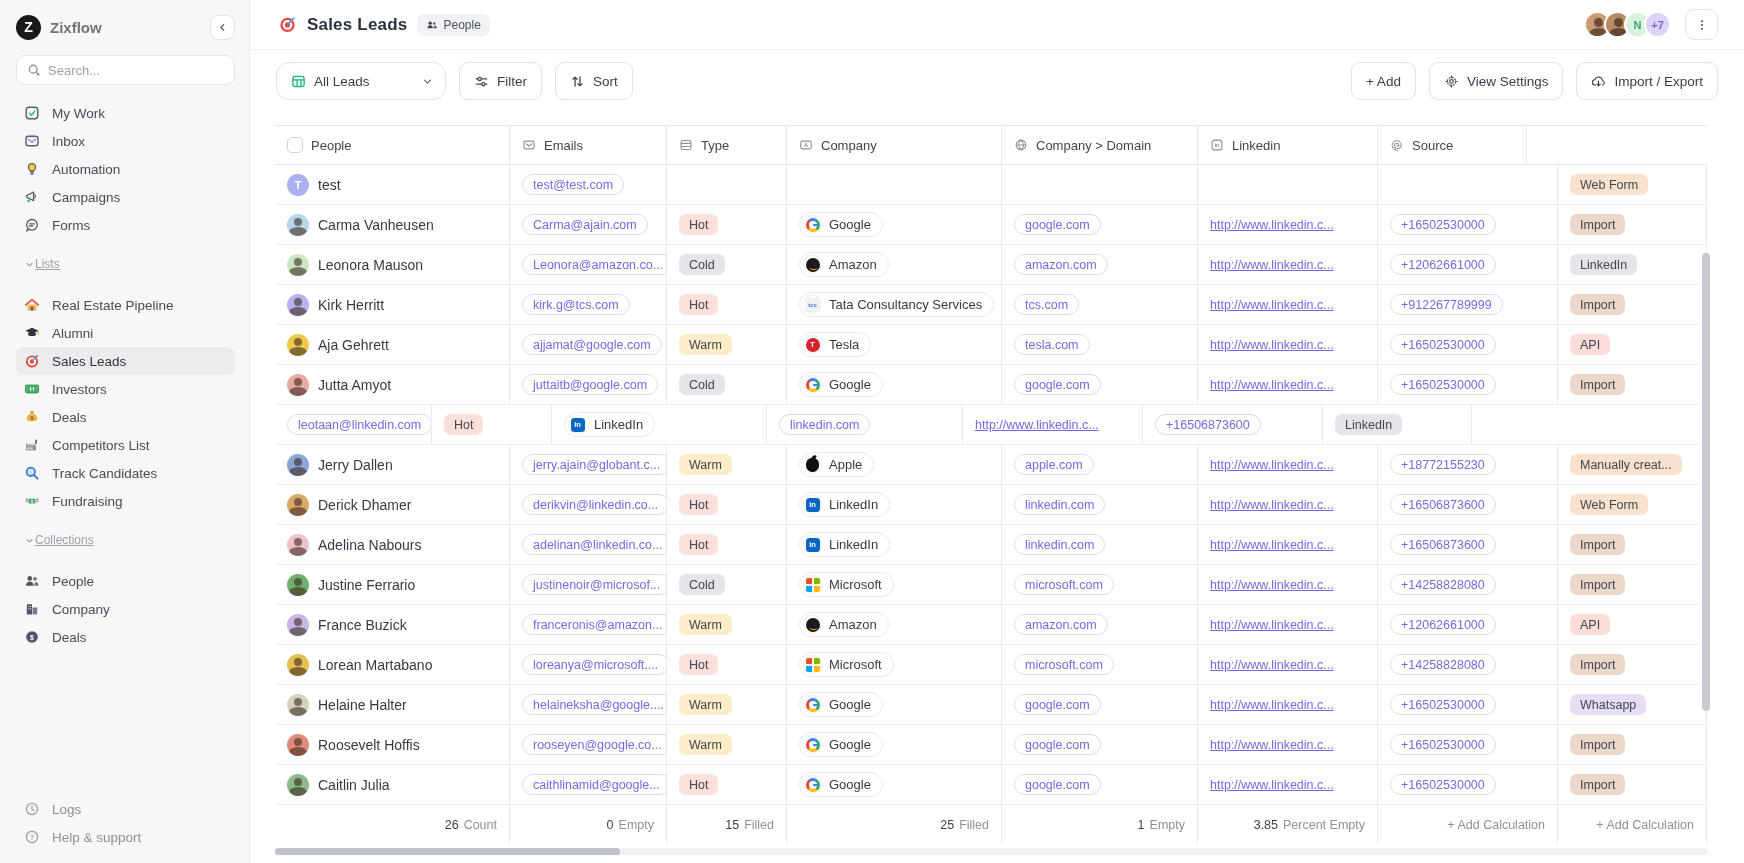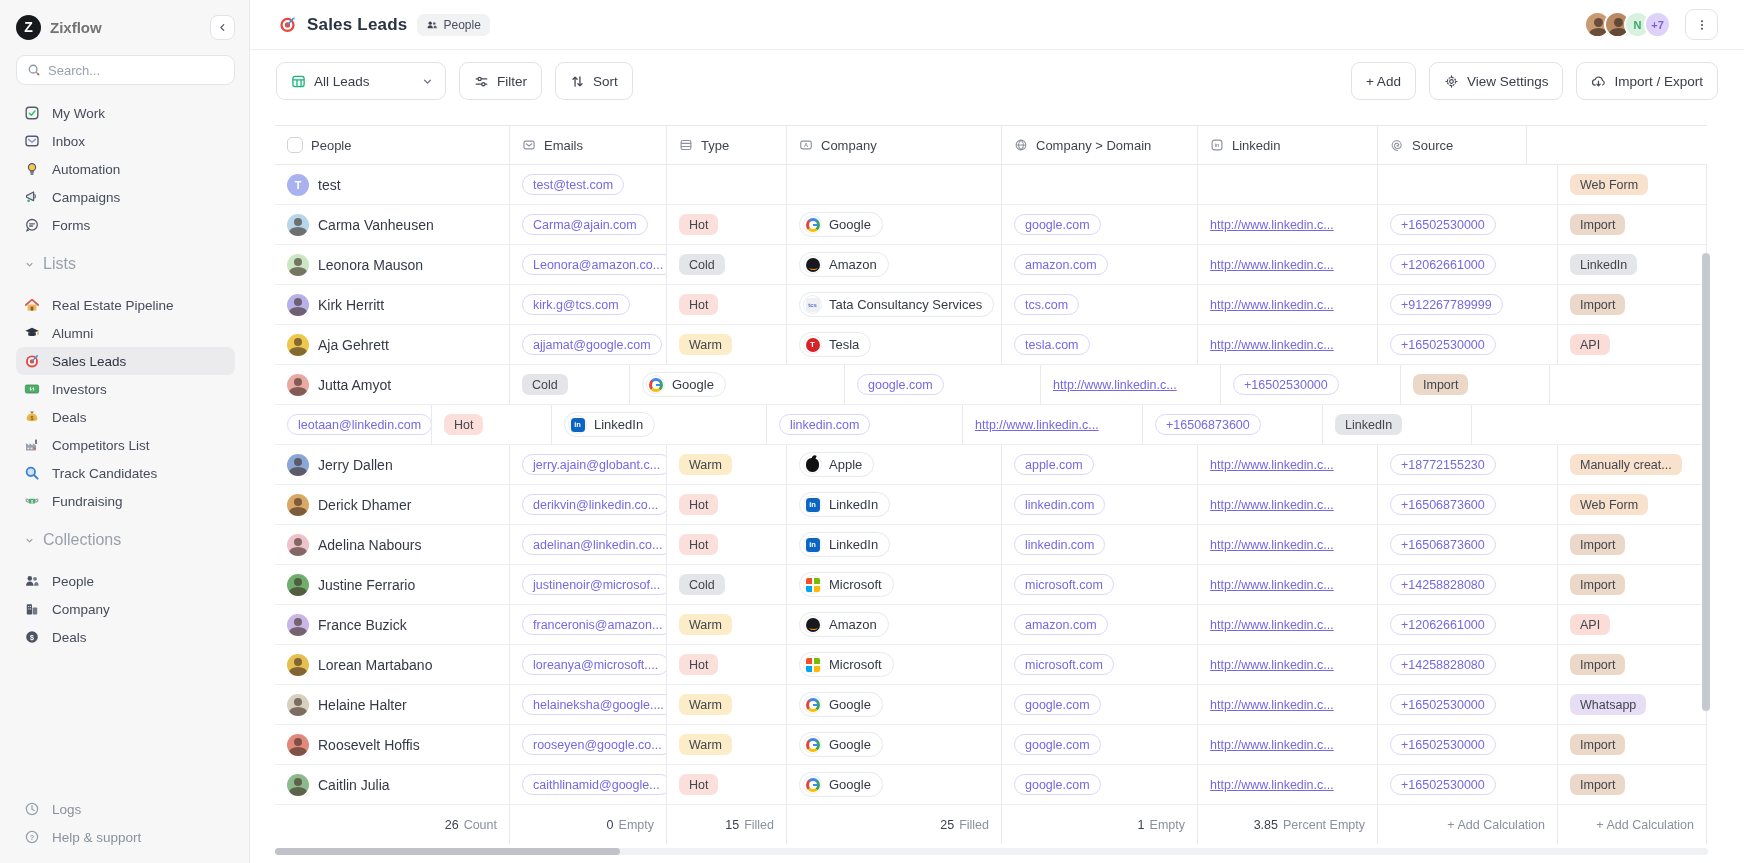--- a/index.html
+++ b/index.html
@@ -19,22 +19,22 @@
   .collapse-btn .ic { width:13px; height:13px; }
   .search-box { margin-top:13px; height:30px; background:#fff; border:1px solid #e4e5e9; border-radius:9px;
     display:flex; align-items:center; gap:7px; padding:0 10px; }
   .search-box input { border:none; outline:none; font-size:13px; color:#454c59; width:100%;
     font-family:"Liberation Sans", sans-serif; background:transparent; }
   .search-box input::placeholder { color:#9aa1ac; }
   .nav { margin-top:14px; }
   .side-item { display:flex; align-items:center; gap:12px; height:28px; padding:0 8px;
     border-radius:8px; font-size:13.5px; color:#454c59; cursor:pointer; }
   .side-item.active { background:#ebebee; color:#2b3240; }
-  .section-label { display:flex; align-items:center; gap:8px; height:26px; margin-top:12px;
-    padding:0 8px; font-size:16px; color:#9aa0ab; }
+  .section-label { display:flex; align-items:center; height:26px; margin-top:12px;
+    padding:0 8px; font-size:12px; color:#9aa0ab;text-decoration:underline; }
   .section-label .ic { width:11px; height:11px; }
   .side-bottom { position:absolute; left:16px; right:14px; bottom:12px; }
   .side-bottom .side-item { color:#8a919c; }
   .ic { width:16px; height:16px; display:inline-flex; flex:none; }
   .ic svg { width:100%; height:100%; }
 
   
   .main { position:relative; width:1494px; height:863px; background:#fff; flex:none; }
   .page-header { height:50px; padding:0 26px 0 28px; display:flex; align-items:center;
     justify-content:space-between; border-bottom:1px solid #eceef1; }
@@ -55,21 +55,21 @@
   .h-avatar.photo::after { content:""; position:absolute; top:15px; left:3px; width:19px; height:12px;
     border-radius:50% 50% 0 0; background:rgba(56,38,30,.66); }
   .kebab-btn { width:33px; height:31px; border:1px solid #e2e3e7; border-radius:9px; background:#fff;
     display:flex; align-items:center; justify-content:center; cursor:pointer; }
 
   .toolbar { margin:12px 26px 0 26px; height:38px; display:flex; justify-content:space-between; }
   .tb-left, .tb-right { display:flex; gap:13px; }
   .btn { display:flex; align-items:center; gap:8px; height:38px; padding:0 14px; background:#fff;
     border:1px solid #e2e3e7; border-radius:9px; font-size:13.5px; color:#373e4a; cursor:pointer; white-space:nowrap; }
   .btn .ic { width:15px; height:15px; }
-  .view-select { padding-right:11px; width:170px; }
+  .view-select { padding-right:11px; width:170px;border-radius:13px; }
   .view-select .vs-label { flex:1; }
 
   
   .table-zone { position:relative; }
   .tbl { margin-left:25px; margin-top:25px; width:1432px; font-size:13px; }
   .thead, .tr, .tfoot { display:flex; }
   .thead { height:40px; border-top:1px solid #e7e8ea; border-bottom:1px solid #e7e8ea; }
   .th, .td, .tf { display:flex; align-items:center; padding:0 12px; border-right:1px solid #e9eaec; overflow:hidden; }
   .th { gap:8px; color:#3f4550; font-size:13px; }
   .th .col-ic { width:14px; height:14px; color:#8b929e; }
@@ -687,20 +687,23 @@
     <div class="td c-source">
                 <span class="tag src-tag pink">API</span>
               </div>
   </div>
 
   <div class="tr">
     <div class="td c-people">
                 <span class="avatar" style="background: rgb(233, 169, 162);"></span>
                 <span class="pname">Jutta Amyot</span>
               </div>
+    <div class="td c-email">
+                <span class="pill">juttaitb@google.com</span>
+              </div>
     <div class="td c-type">
                 <span class="tag type-tag cold">Cold</span>
               </div>
     <div class="td c-company">
                 <span class="chip">
                   <span class="logo-wrap">
                     <span class="clogo google"></span>
                   </span>
                   <span class="cname">Google</span>
                 </span>

